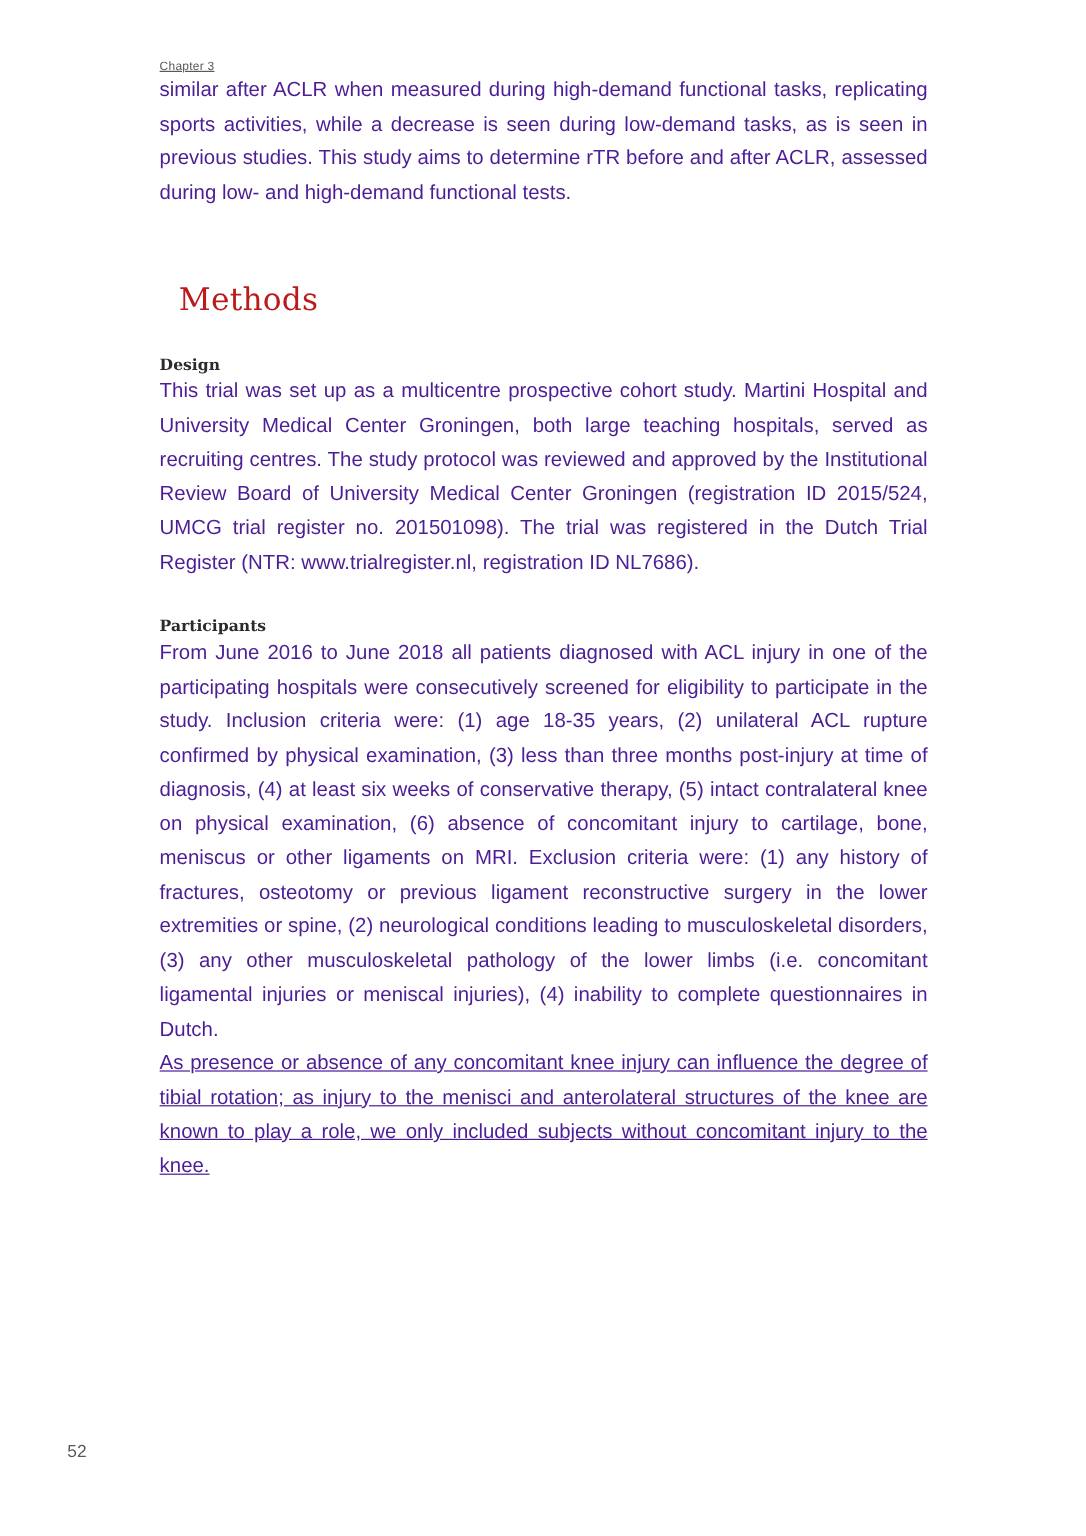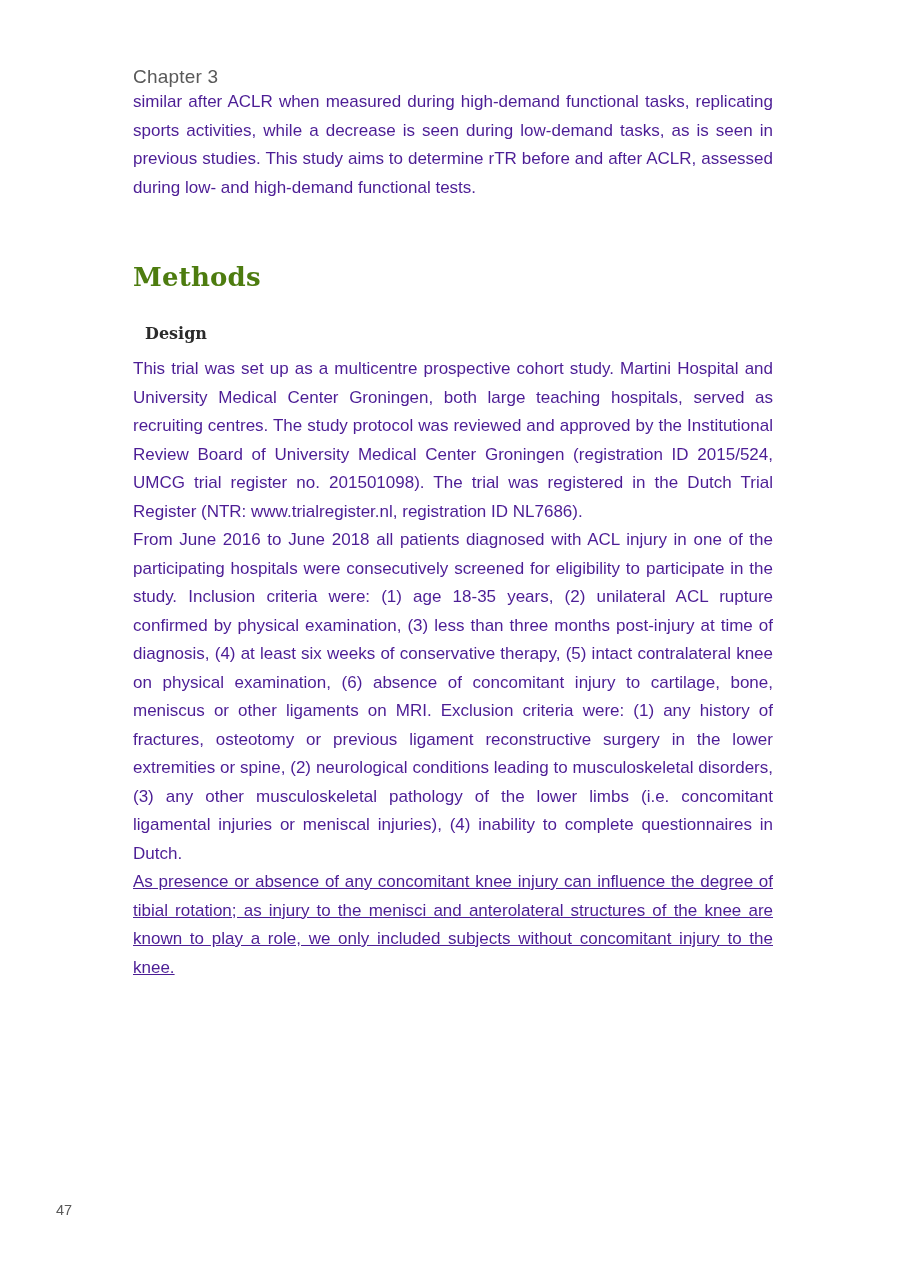--- a/index.html
+++ b/index.html
@@ -17,50 +17,51 @@
     color: #3d3d3d;
     overflow: hidden;
   }
   .content {
     position: absolute;
     left: 133px;
     top: 0;
     width: 640px;
   }
   .running-header {
-    margin-top: 66px;
-    font-size: 19px;
+    margin-top: 50px;
+    font-size: 10px;
     color: #595959;
     letter-spacing: 0.2px;
+    text-decoration: underline;
   }
   p.body-text {
     margin: 0;
     font-size: 17px;
     line-height: 28.5px;
     text-align: justify;
     color: #4c1d95;
   }
   .intro {
     margin-top: 60px;
   }
   h1.section-title {
-    margin: 0;
+    margin: 16px;
     margin-top: 60px;
     font-family: "DejaVu Serif", "Liberation Serif", serif;
-    font-weight: bold;
+    font-weight: normal;
     font-size: 26px;
-    color: #4d7c0f;
+    color: #b91c1c;
     letter-spacing: 0.2px;
   }
   h2.subsection-title {
-    margin: 12px;
+    margin: 0;
     margin-top: 32px;
     font-family: "DejaVu Serif", "Liberation Serif", serif;
     font-weight: bold;
-    font-size: 16px;
+    font-size: 13px;
     color: #2b2b2b;
   }
   .sub-paragraph {
     margin-top: 2px;
   }
   .spaced-paragraph {
     margin-top: 29px;
     text-decoration: underline;
   }
   .page-number {
@@ -80,21 +81,22 @@
     <div class="running-header">Chapter 3</div>
 
     <p class="body-text intro">similar after ACLR when measured during high-demand functional tasks, replicating sports activities, while a decrease is seen during low-demand tasks, as is seen in previous studies. This study aims to determine rTR before and after ACLR, assessed during low- and high-demand functional tests.</p>
 
     <h1 class="section-title">Methods</h1>
 
     <h2 class="subsection-title">Design</h2>
 
     <p class="body-text sub-paragraph">This trial was set up as a multicentre prospective cohort study. Martini Hospital and University Medical Center Groningen, both large teaching hospitals, served as recruiting centres. The study protocol was reviewed and approved by the Institutional Review Board of University Medical Center Groningen (registration ID 2015/524, UMCG trial register no. 201501098). The trial was registered in the Dutch Trial Register (NTR: www.trialregister.nl, registration ID NL7686).</p>
 
+    <h2 class="subsection-title">Participants</h2>
 
     <p class="body-text sub-paragraph">From June 2016 to June 2018 all patients diagnosed with ACL injury in one of the participating hospitals were consecutively screened for eligibility to participate in the study. Inclusion criteria were: (1) age 18-35 years, (2) unilateral ACL rupture confirmed by physical examination, (3) less than three months post-injury at time of diagnosis, (4) at least six weeks of conservative therapy, (5) intact contralateral knee on physical examination, (6) absence of concomitant injury to cartilage, bone, meniscus or other ligaments on MRI. Exclusion criteria were: (1) any history of fractures, osteotomy or previous ligament reconstructive surgery in the lower extremities or spine, (2) neurological conditions leading to musculoskeletal disorders, (3) any other musculoskeletal pathology of the lower limbs (i.e. concomitant ligamental injuries or meniscal injuries), (4) inability to complete questionnaires in Dutch.</p>
 
     <p class="body-text spaced-paragraph">As presence or absence of any concomitant knee injury can influence the degree of tibial rotation; as injury to the menisci and anterolateral structures of the knee are known to play a role, we only included subjects without concomitant injury to the knee.</p>
 
   </div>
 
-  <div class="page-number">47</div>
+  <div class="page-number">52</div>
 </div>
 
 </body></html>

